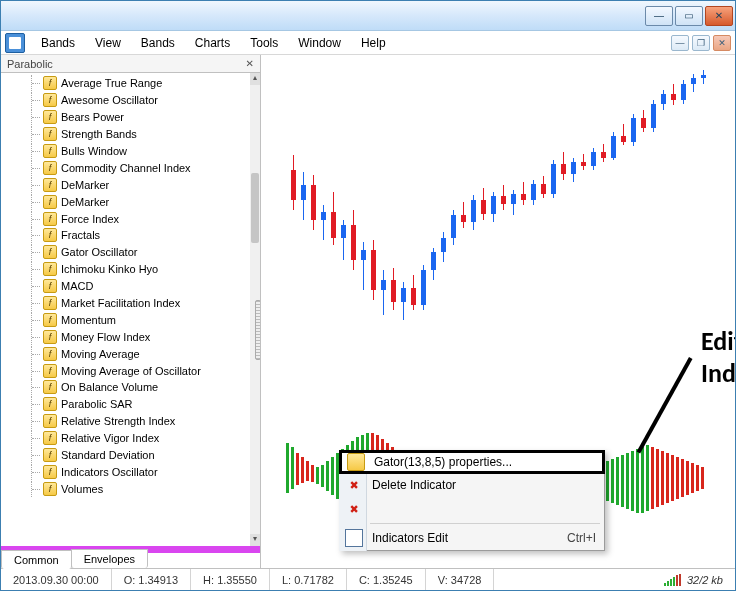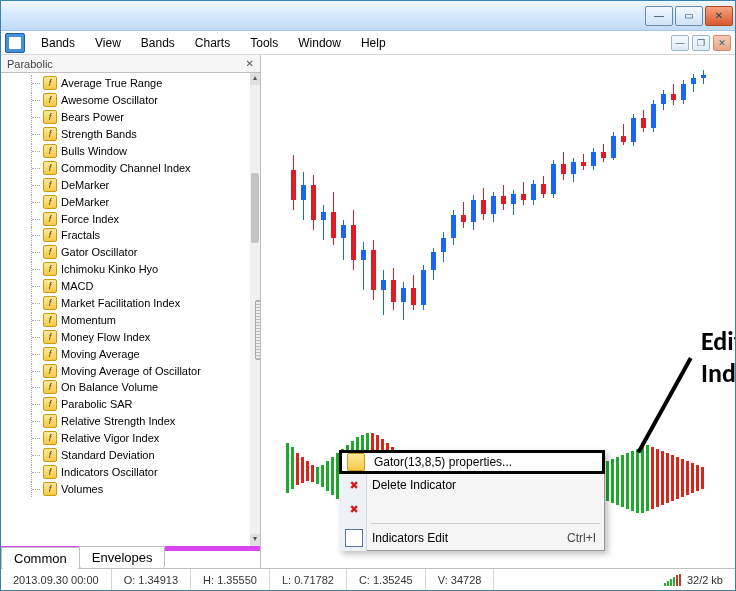--- a/index.html
+++ b/index.html
@@ -30,21 +30,21 @@
 .nav-close{ font-size:10px; color:#555;}
 .nav-tree { flex:1; overflow:hidden; position:relative; font-size:11px; color:#000; padding:2px 0;}
 .tree-row { display:flex; align-items:center; height:16.9px; padding-left:30px; white-space:nowrap; }
 .tree-row .twig { width:10px; height:16px; border-left:1px dotted #a9a9a9; position:relative; margin-right:2px;}
 .tree-row .twig::after{content:"";position:absolute;top:8px;left:0;width:8px;border-top:1px dotted #a9a9a9;}
 .ind-icon { width:14px; height:14px; background:linear-gradient(#ffe89a,#f6c946); border:1px solid #c79b12; border-radius:2px; margin-right:4px; display:flex; align-items:center; justify-content:center; font-size:9px; font-style:italic; color:#5a4200;}
 .nav-scroll { width:10px; position:absolute; right:0; top:0; bottom:0; background:#f0f0f0;}
 .nav-scroll .up,.nav-scroll .down{height:12px; background:#e0e0e0; text-align:center; font-size:8px; color:#555;}
 .nav-scroll .thumb{position:absolute; left:1px; right:1px; top:100px; height:70px; background:#c5c5c5; border-radius:2px;}
 .nav-resize { width:6px; position:absolute; right:-1px; top:48%; height:60px; background:repeating-linear-gradient(#bbb,#bbb 1px,#eee 1px,#eee 3px); border:1px solid #aaa; border-radius:2px;}
-.nav-tabs { height:22px; border-top:5px solid #d946ef; display:flex; font-size:13px; align-items:flex-end;}
+.nav-tabs { height:22px; border-top:7px solid #d946ef; display:flex; font-size:11px; align-items:flex-end;}
 .nav-tab { padding:3px 12px; border:1px solid #c0c0c0; border-bottom:none; background:#fff; margin-right:-1px; border-radius:0 0 3px 3px;}
 .nav-tab.active { background:#fff; font-weight:normal; position:relative; top:1px;}
 
 
 .chart { flex:1; position:relative; background:#fff; overflow:hidden;}
 .candle-area { position:absolute; left:10px; right:10px; top:10px; height:345px;}
 .gator-area { position:absolute; left:10px; right:10px; top:360px; height:120px;}
 .gbar{position:absolute; bottom:60px; width:3px;}
 .candle { position:absolute; width:5px; }
 .candle .wick{position:absolute; left:2px; width:1px; top:0; bottom:0;}
@@ -633,21 +633,21 @@
   </div>
 
   <div class="status">
     <div class="cell">2013.09.30 00:00</div>
     <div class="cell">O: 1.34913</div>
     <div class="cell">H: 1.35550</div>
     <div class="cell">L: 0.71782</div>
     <div class="cell">C: 1.35245</div>
     <div class="cell">V: 34728</div>
     <div class="spacer2"></div>
-    <div class="cell" style="border-right:none;">
+    <div class="cell" style="border-right:none;font-style:italic;">
       <div class="rssi">
           <span></span>
           <span></span>
           <span></span>
           <span></span>
           <span></span>
           <span></span>
         </div>
       <span style="margin-left:6px;">32/2 kb</span>
     </div>

